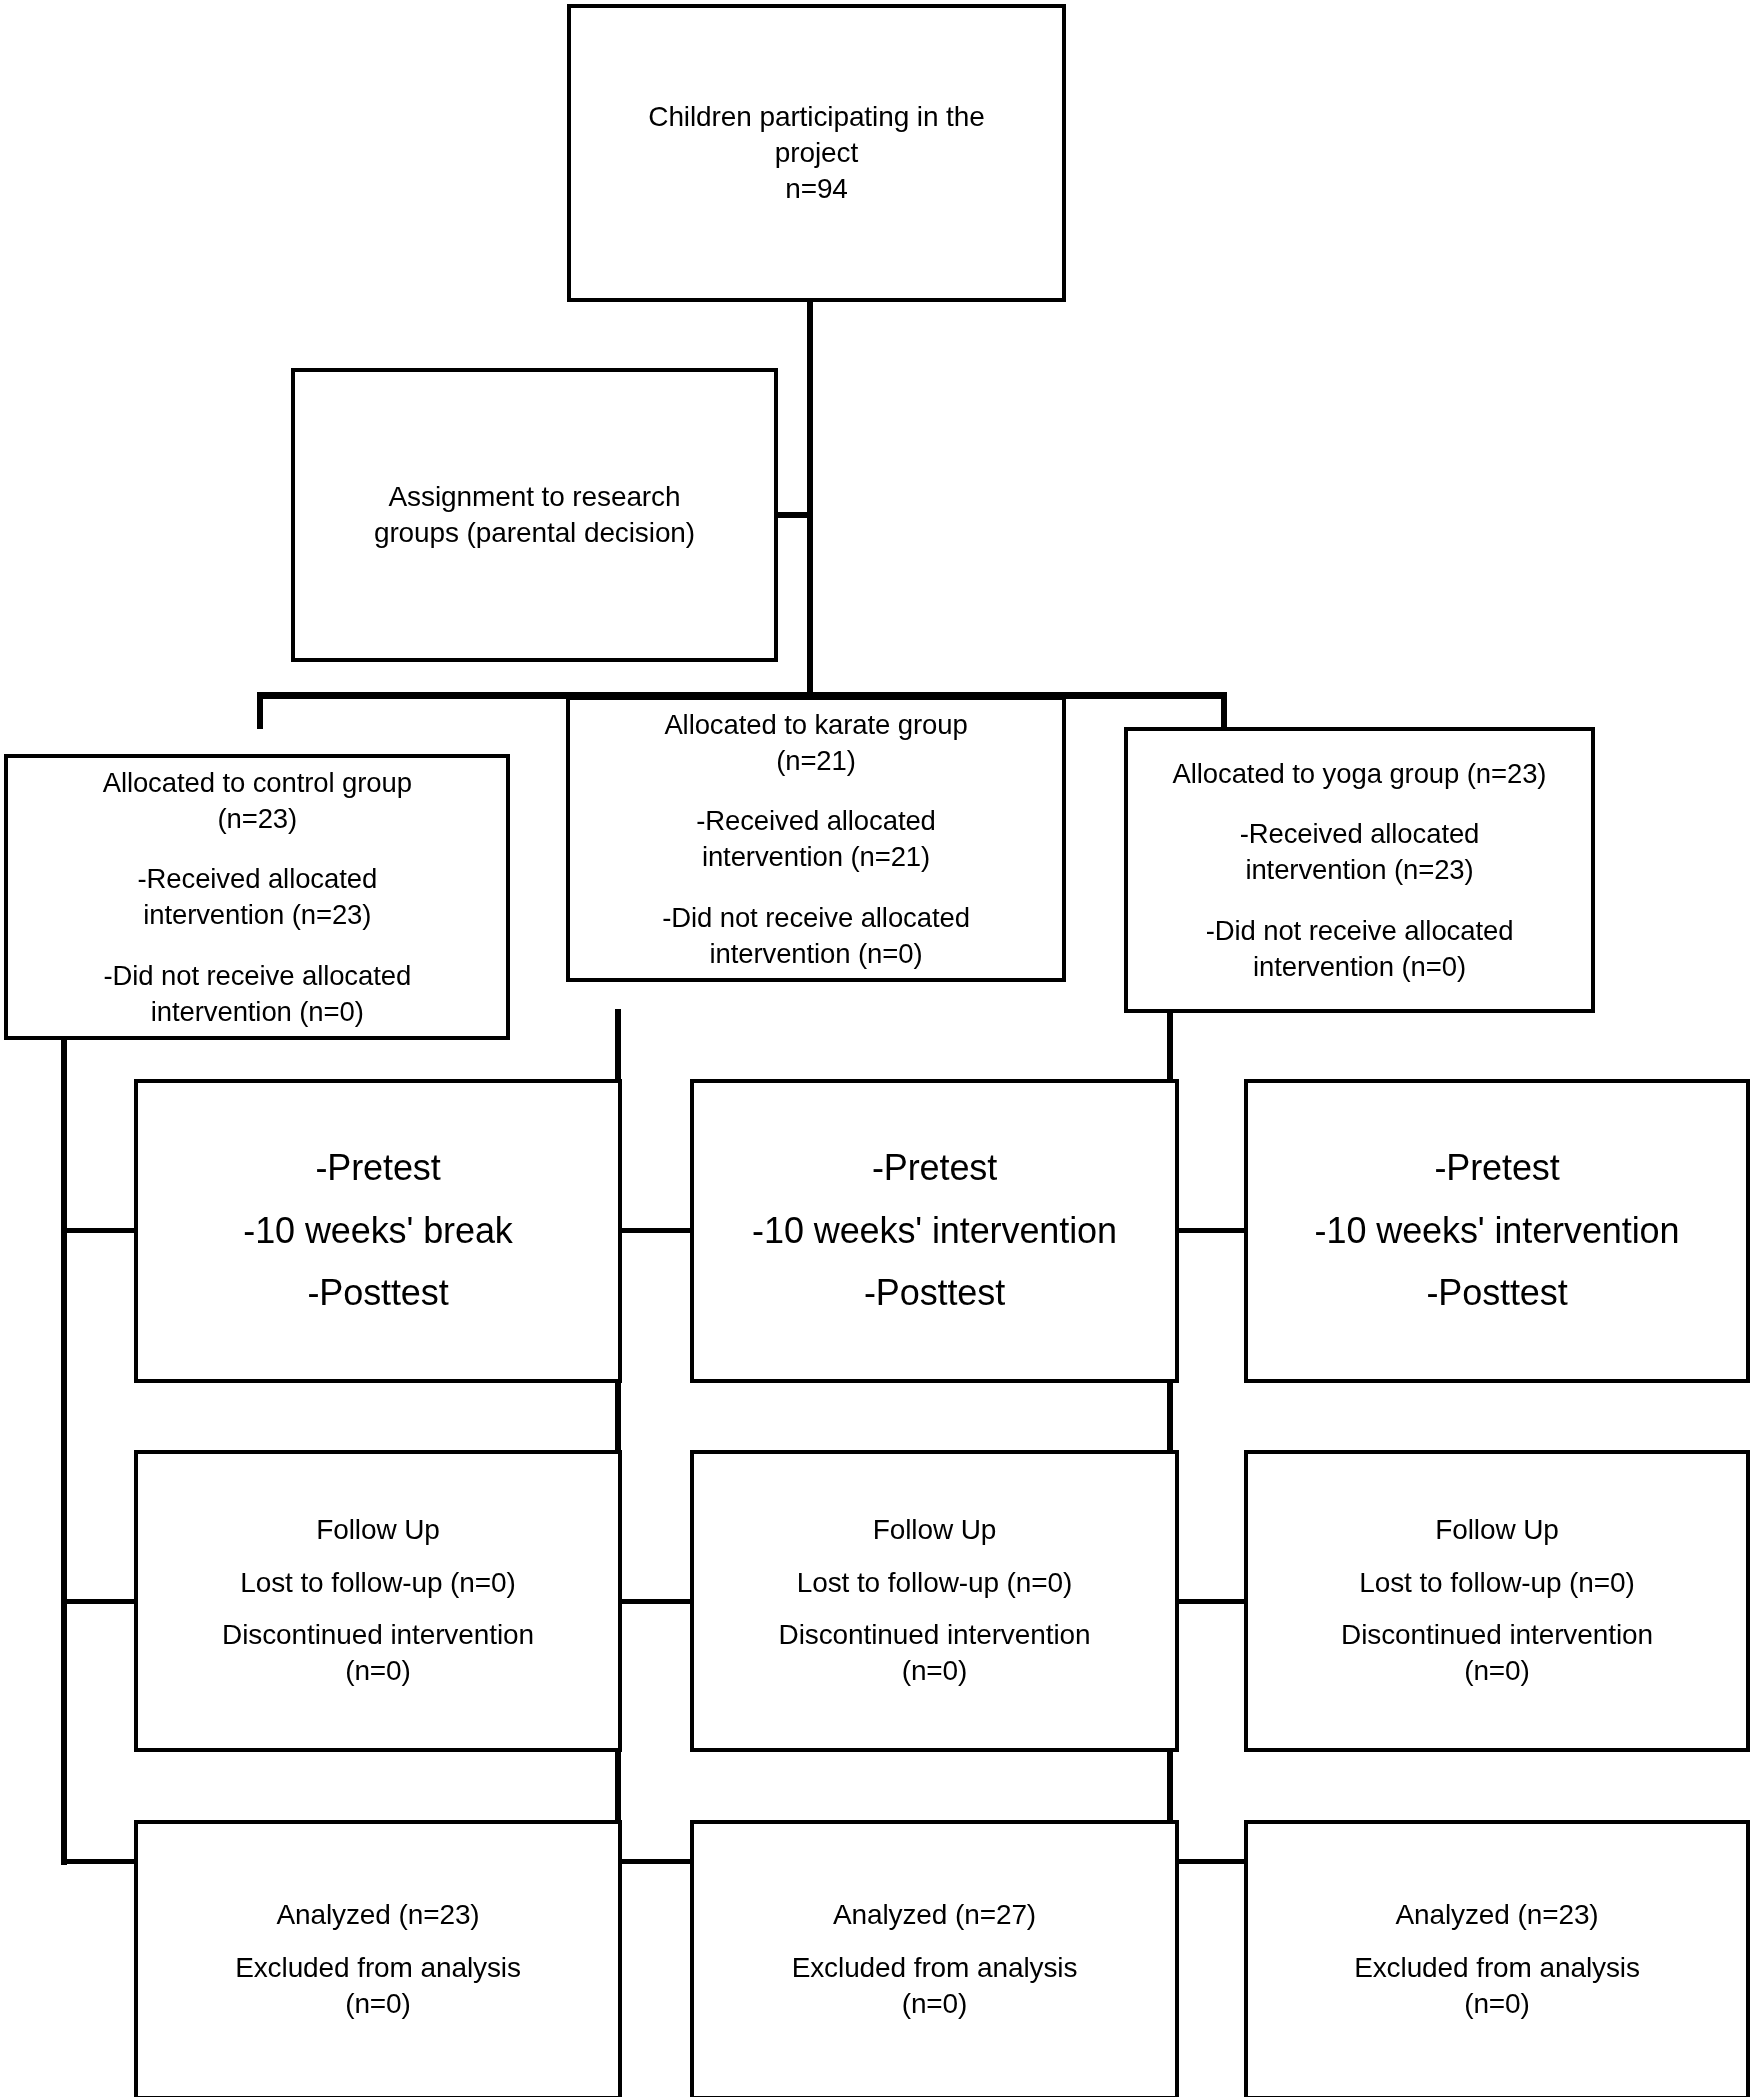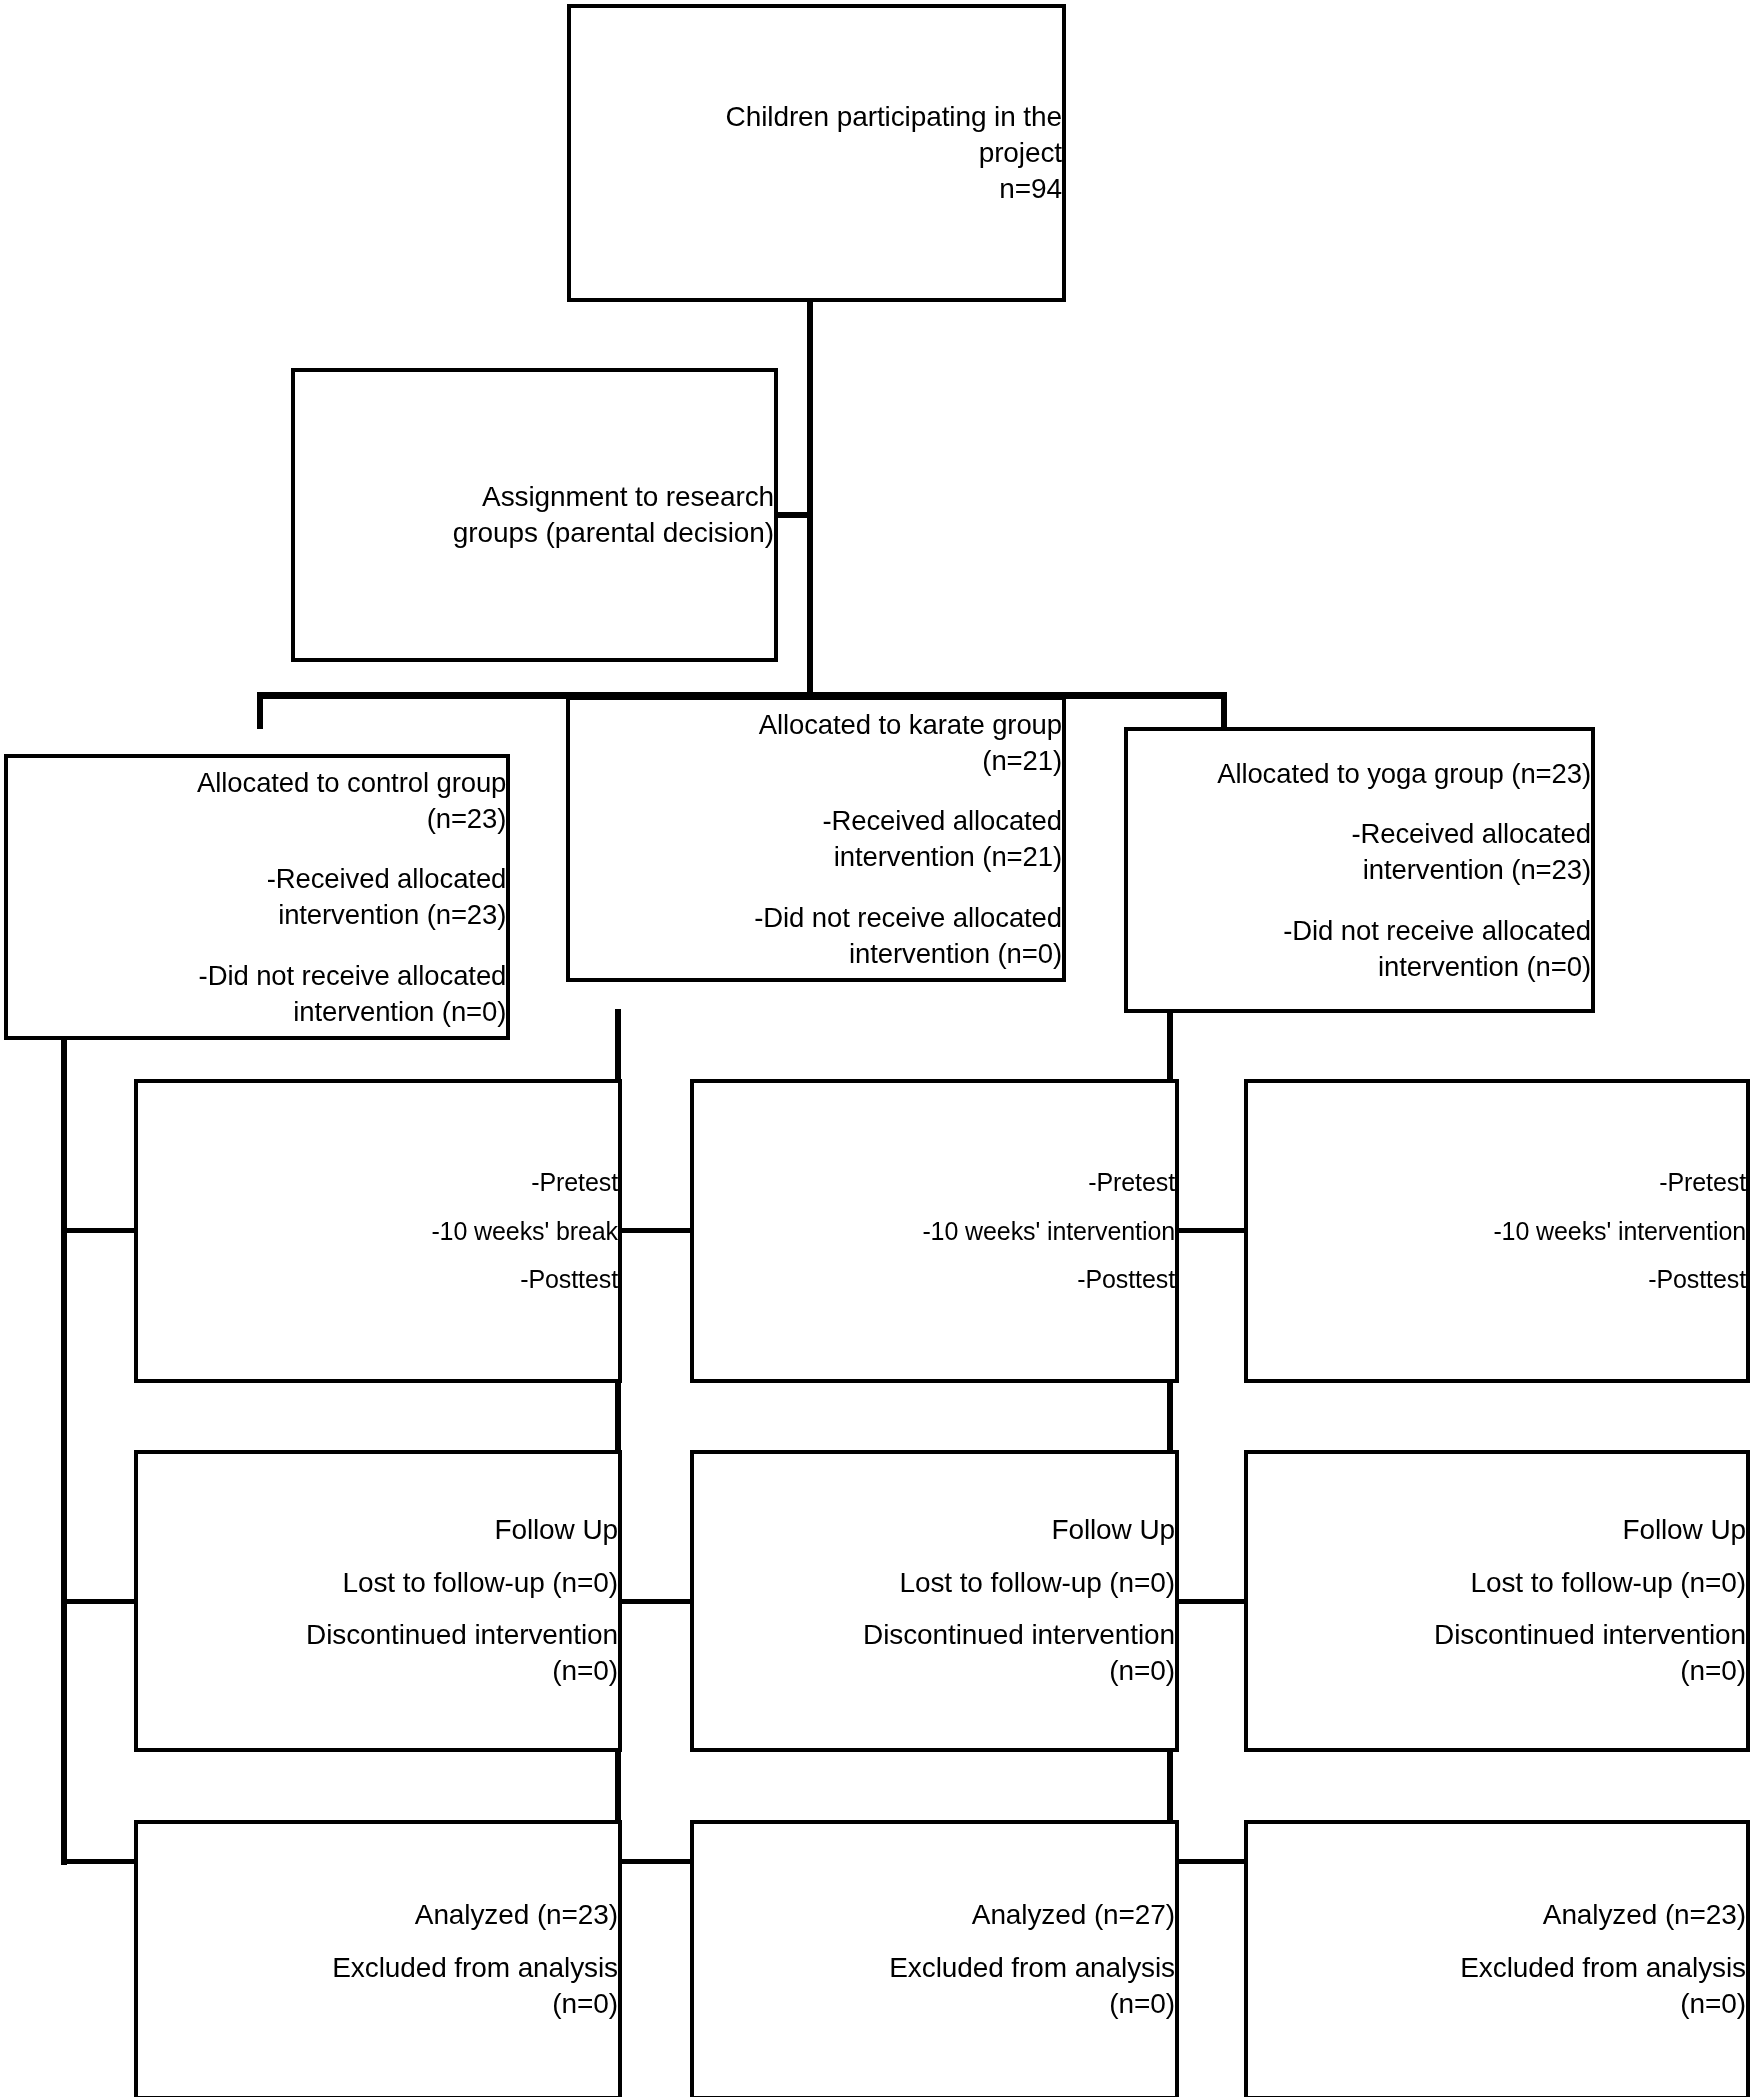--- a/index.html
+++ b/index.html
@@ -27,21 +27,20 @@
     justify-content: center;
     text-align: center;
     z-index: 3;
   }
   .node .line {
     display: block;
     width: 100%;
     font-size: 28px;
     line-height: 1.30;
     letter-spacing: -0.1px;
-    text-align: right;
   }
   .gap-sm { height: 16px; }
   .gap-md { height: 25px; }
 
   .conn {
     position: absolute;
     background: #000000;
     z-index: 1;
   }
 
@@ -59,21 +58,21 @@
 
   #box-follow-control { left: 134px;  top: 1450px; width: 488px; height: 302px; }
   #box-follow-karate  { left: 690px; top: 1450px; width: 489px; height: 302px; }
   #box-follow-yoga    { left: 1244px; top: 1450px; width: 506px; height: 302px; }
 
   #box-analysis-control { left: 134px;  top: 1820px; width: 488px; height: 280px; }
   #box-analysis-karate  { left: 690px; top: 1820px; width: 489px; height: 280px; }
   #box-analysis-yoga    { left: 1244px; top: 1820px; width: 506px; height: 280px; }
 
   .node.alloc .line { font-size: 27.5px; }
-  .node.proc .line  { font-size: 25px; }
+  .node.proc .line  { font-size: 36px; }
 </style>
 </head>
 <body>
 
 <div id="stage">
 
   <div class="conn" style="left:807px; top:302px; width:6px; height:396px;"></div>
 
   <div class="conn" style="left:775px; top:512px; width:33px; height:6px;"></div>
 

